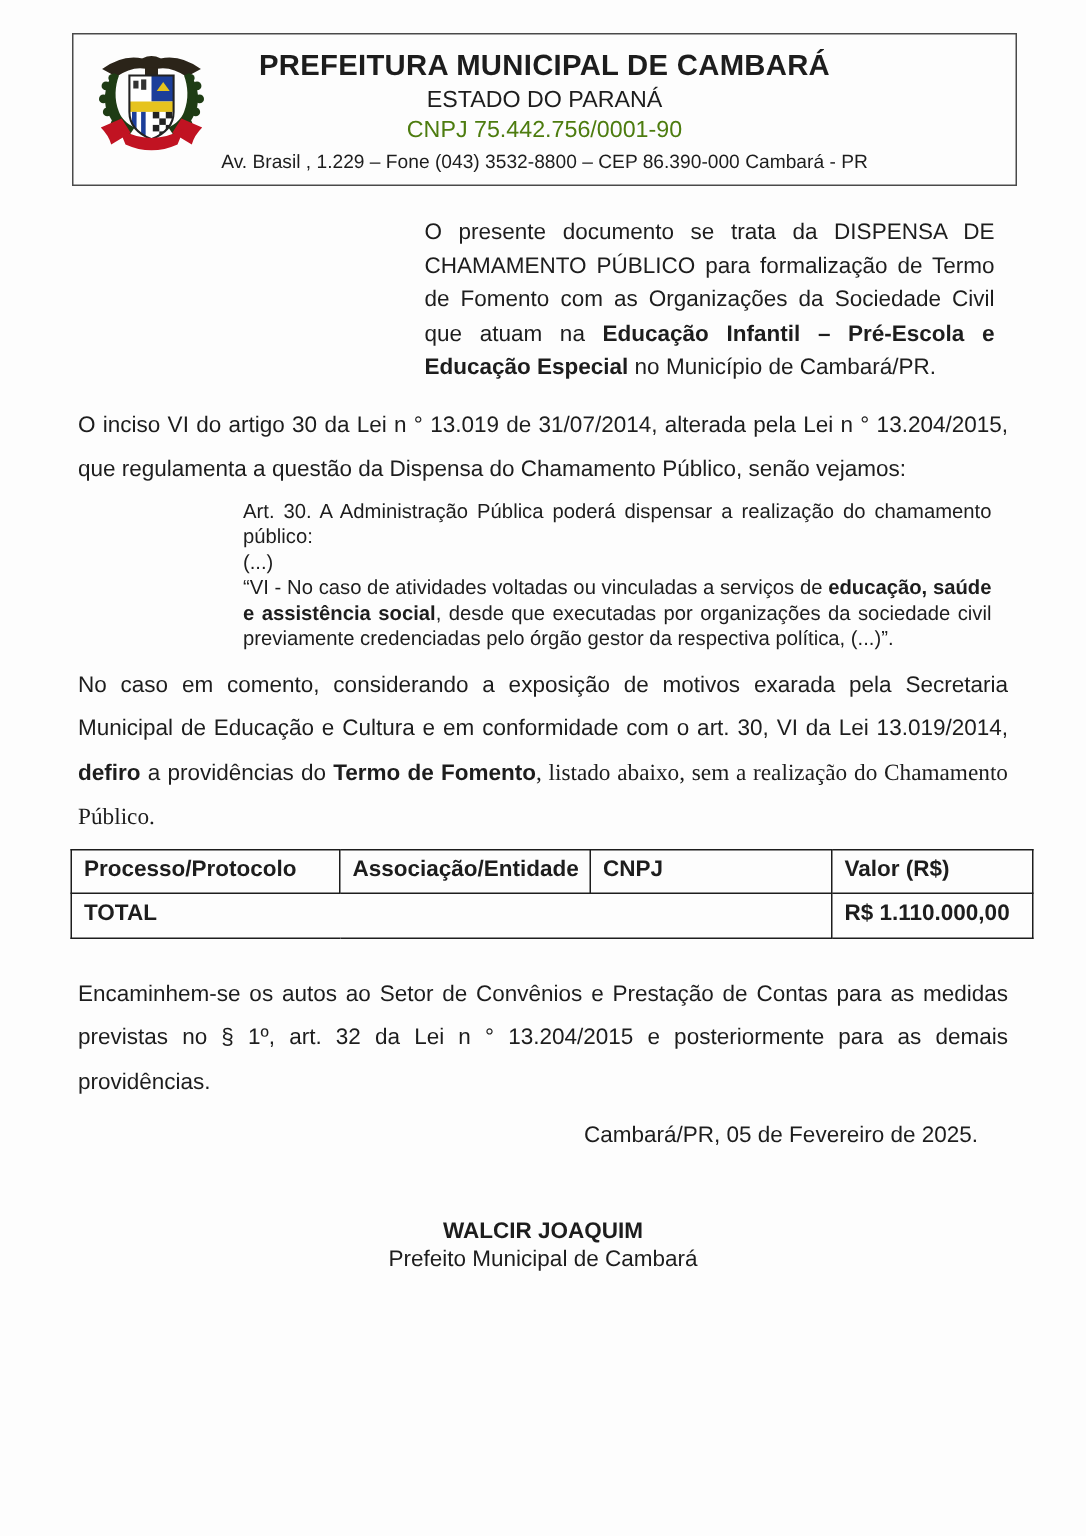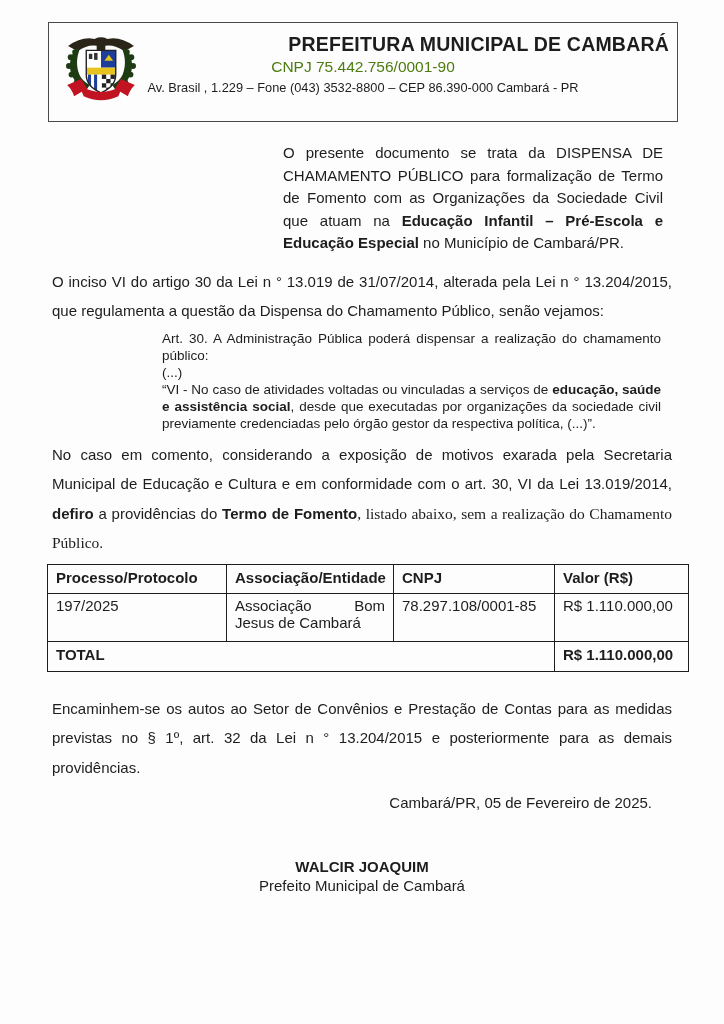--- a/index.html
+++ b/index.html
@@ -15,21 +15,21 @@
   
   .header-box{
     position:relative;
     margin:22px 46px 0 48px;
     border:1.5px solid #4a4a4a;
     padding:7px 8px 8px 8px;
     text-align:center;
     min-height:83px;
   }
   .crest{position:absolute;left:13px;top:8px;width:78px;height:82px;}
-  .h-title{font-size:19.5px;font-weight:bold;letter-spacing:.2px;margin-top:3px;text-align:right;}
+  .h-title{font-size:19.5px;font-weight:bold;letter-spacing:.2px;margin-top:3px;}
   .h-sub{font-size:15.5px;margin-top:2px;}
   .h-cnpj{font-size:15.5px;margin-top:2px;}
   .h-addr{font-size:12.8px;margin-top:4px;}
   
   .doc-title{
     margin-top:30px;
     text-align:center;
     font-size:15.5px;font-weight:bold;
     letter-spacing:.1px;
   }
@@ -142,20 +142,21 @@
 
         <g fill="#c11322">
           <path d="M6,62 l16,-7 7,11 -15,9 q-2,-7 -8,-13 z"></path>
           <path d="M84,62 l-16,-7 -7,11 15,9 q2,-7 8,-13 z"></path>
           <path d="M20,63 q25,14 50,0 l-5,12 q-20,9 -40,0 z"></path>
         </g>
       </svg>
     </div>
     <div class="header-text">
       <div class="h-title">PREFEITURA MUNICIPAL DE CAMBARÁ</div>
+      <div class="h-sub">ESTADO DO PARANÁ</div>
       <div class="h-cnpj" style="color: #4d7c0f;">CNPJ 75.442.756/0001-90</div>
       <div class="h-addr">Av. Brasil , 1.229 – Fone (043) 3532-8800 – CEP 86.390-000 Cambará - PR</div>
     </div>
   </div>
 
 
   <p class="intro"><span>O presente documento se trata da DISPENSA DE CHAMAMENTO PÚBLICO para formalização de Termo de Fomento com as Organizações da Sociedade Civil que atuam na </span><b>Educação Infantil – Pré-Escola e Educação Especial</b><span> no Município de Cambará/PR.</span></p>
 
   <p class="body-p" style="margin-top:12px;">O inciso VI do artigo 30 da Lei n ° 13.019 de 31/07/2014, alterada pela Lei n ° 13.204/2015, que regulamenta a questão da Dispensa do Chamamento Público, senão vejamos:</p>
 
@@ -170,26 +171,20 @@
   <table class="fomento">
     <thead>
       <tr>
         <th class="c1">Processo/Protocolo</th>
         <th class="c2">Associação/Entidade</th>
         <th class="c3">CNPJ</th>
         <th class="c4">Valor (R$)</th>
       </tr>
     </thead>
     <tbody>
-      <tr class="data-row">
-        <td>197/2025</td>
-        <td class="just">Associação Bom Jesus de Cambará</td>
-        <td>78.297.108/0001-85</td>
-        <td>R$ 1.110.000,00</td>
-      </tr>
       <tr class="total-row">
         <td colspan="3">TOTAL</td>
         <td>R$ 1.110.000,00</td>
       </tr>
     </tbody>
   </table>
 
   <p class="body-p forward">Encaminhem-se os autos ao Setor de Convênios e Prestação de Contas para as medidas previstas no § 1º, art. 32 da Lei n ° 13.204/2015 e posteriormente para as demais providências.</p>
 
   <p class="date-line">Cambará/PR, 05 de Fevereiro de 2025.</p>

